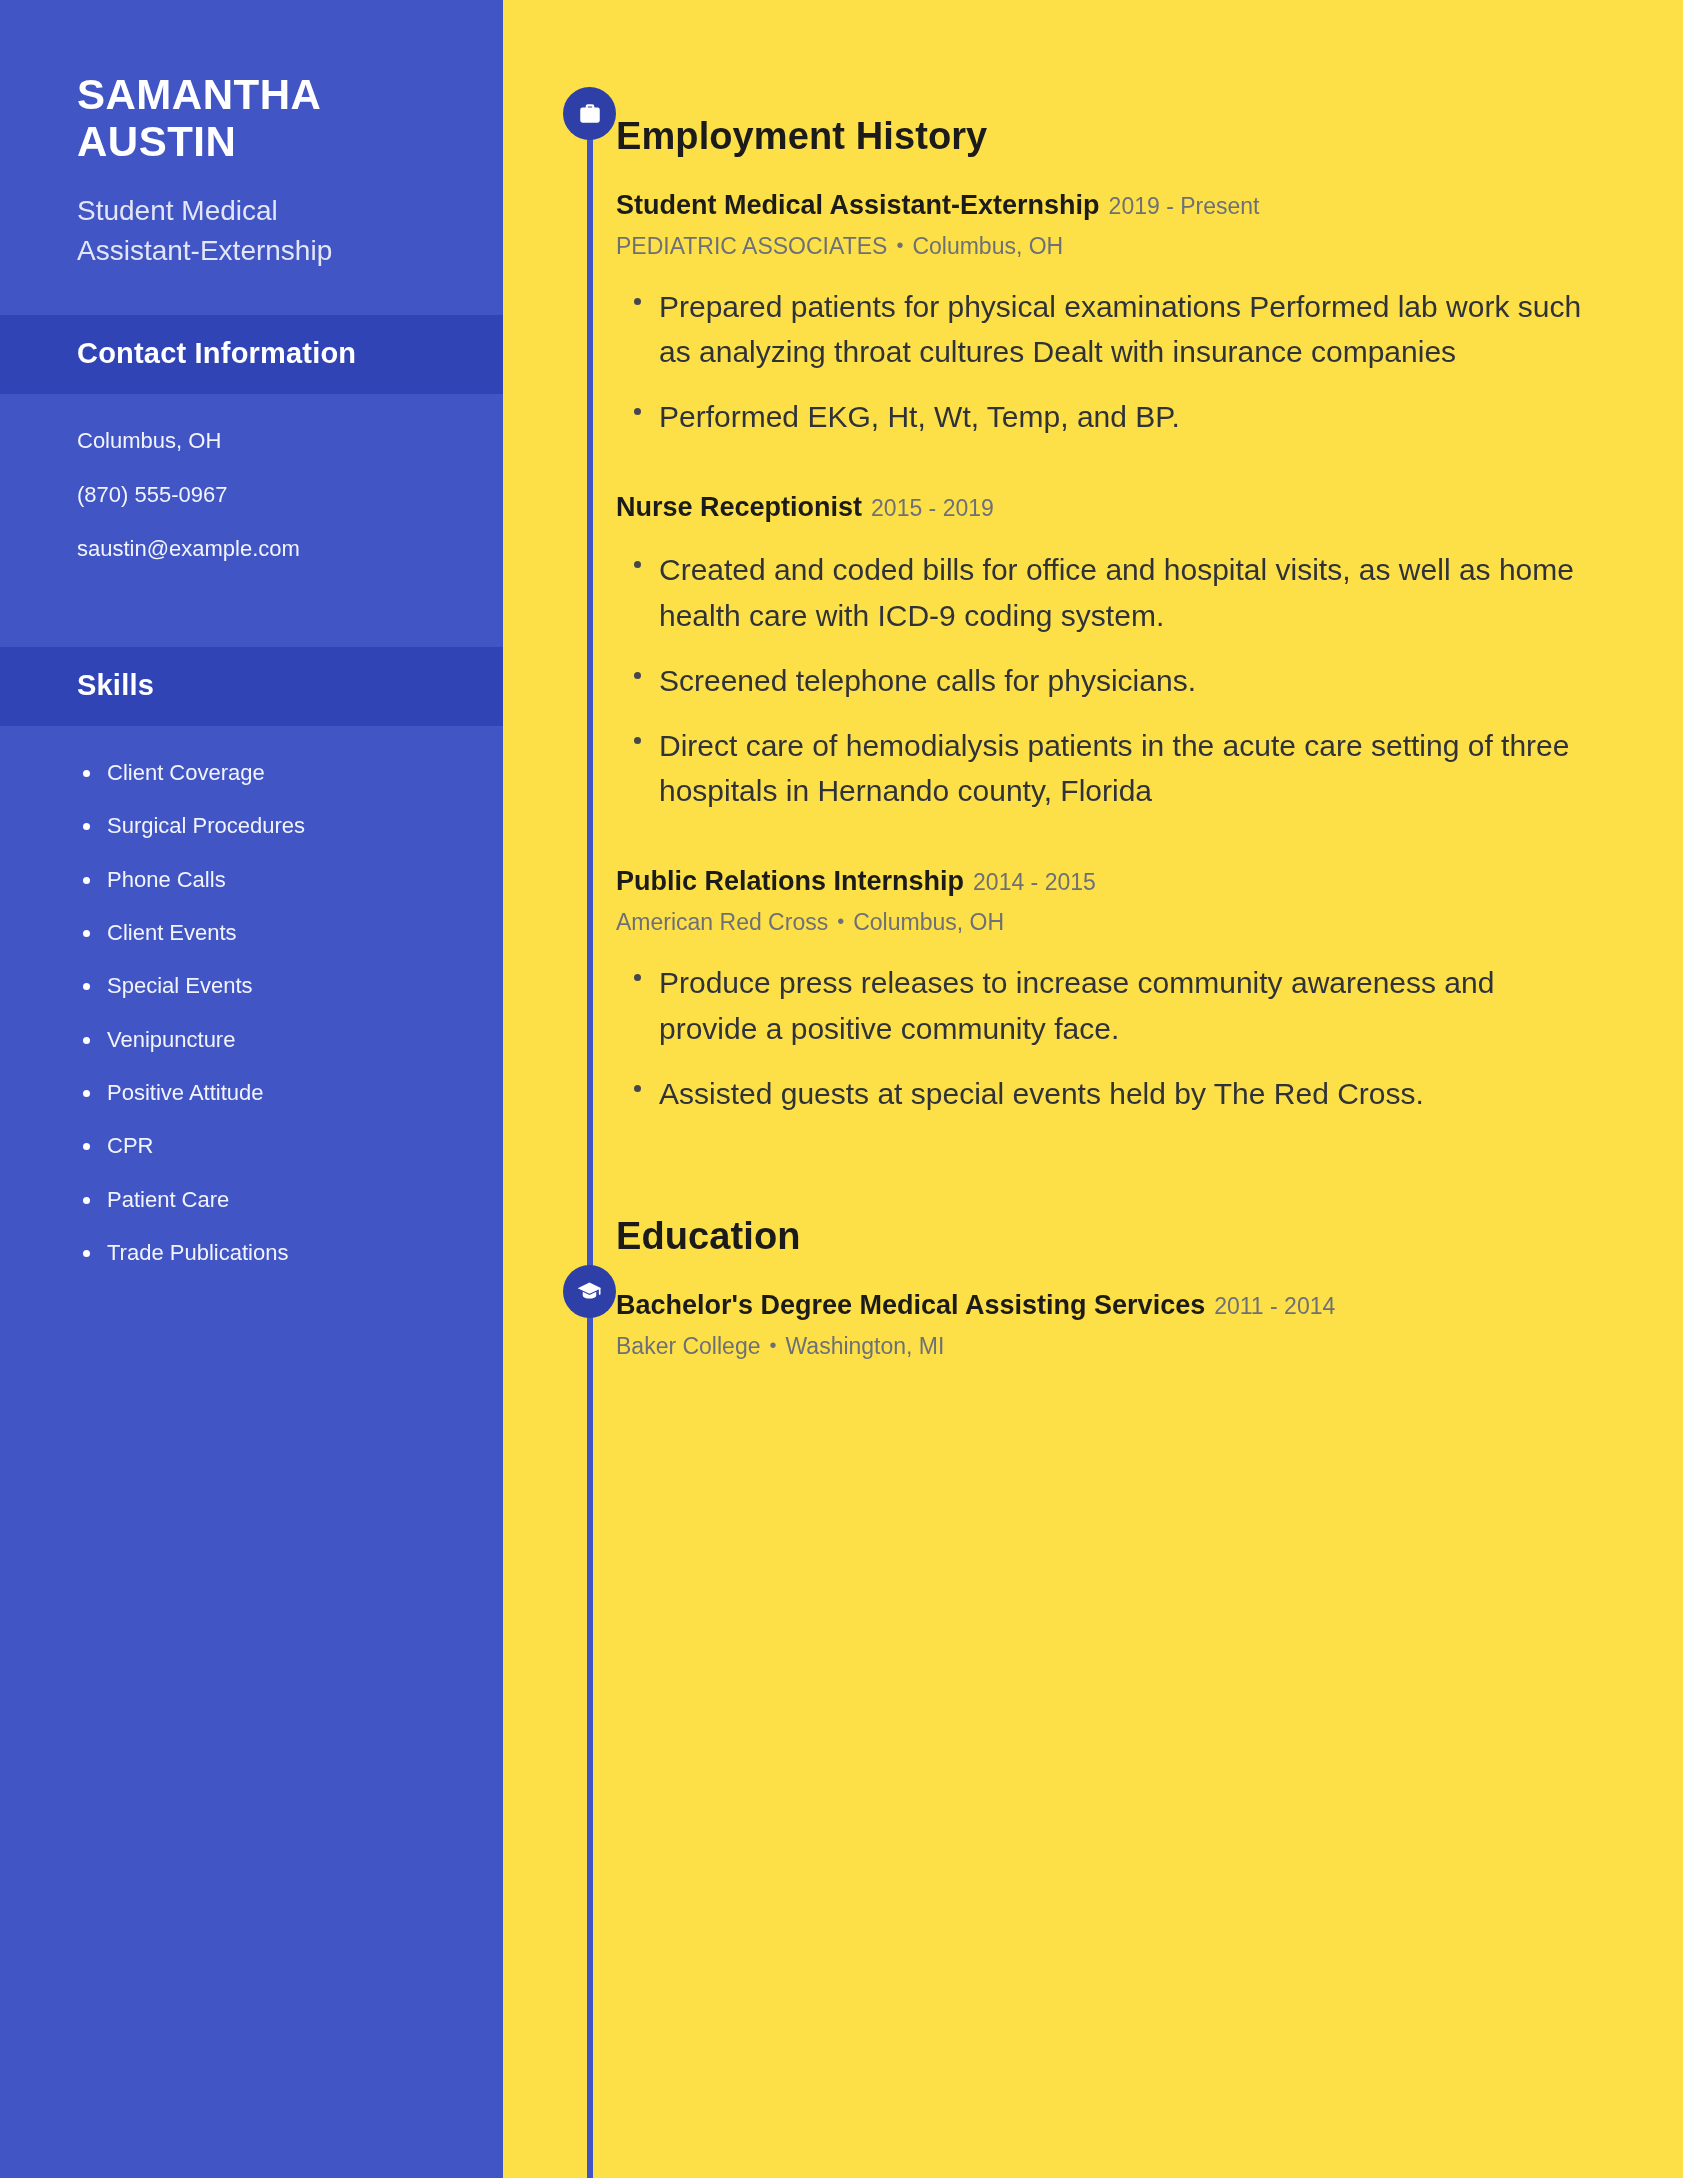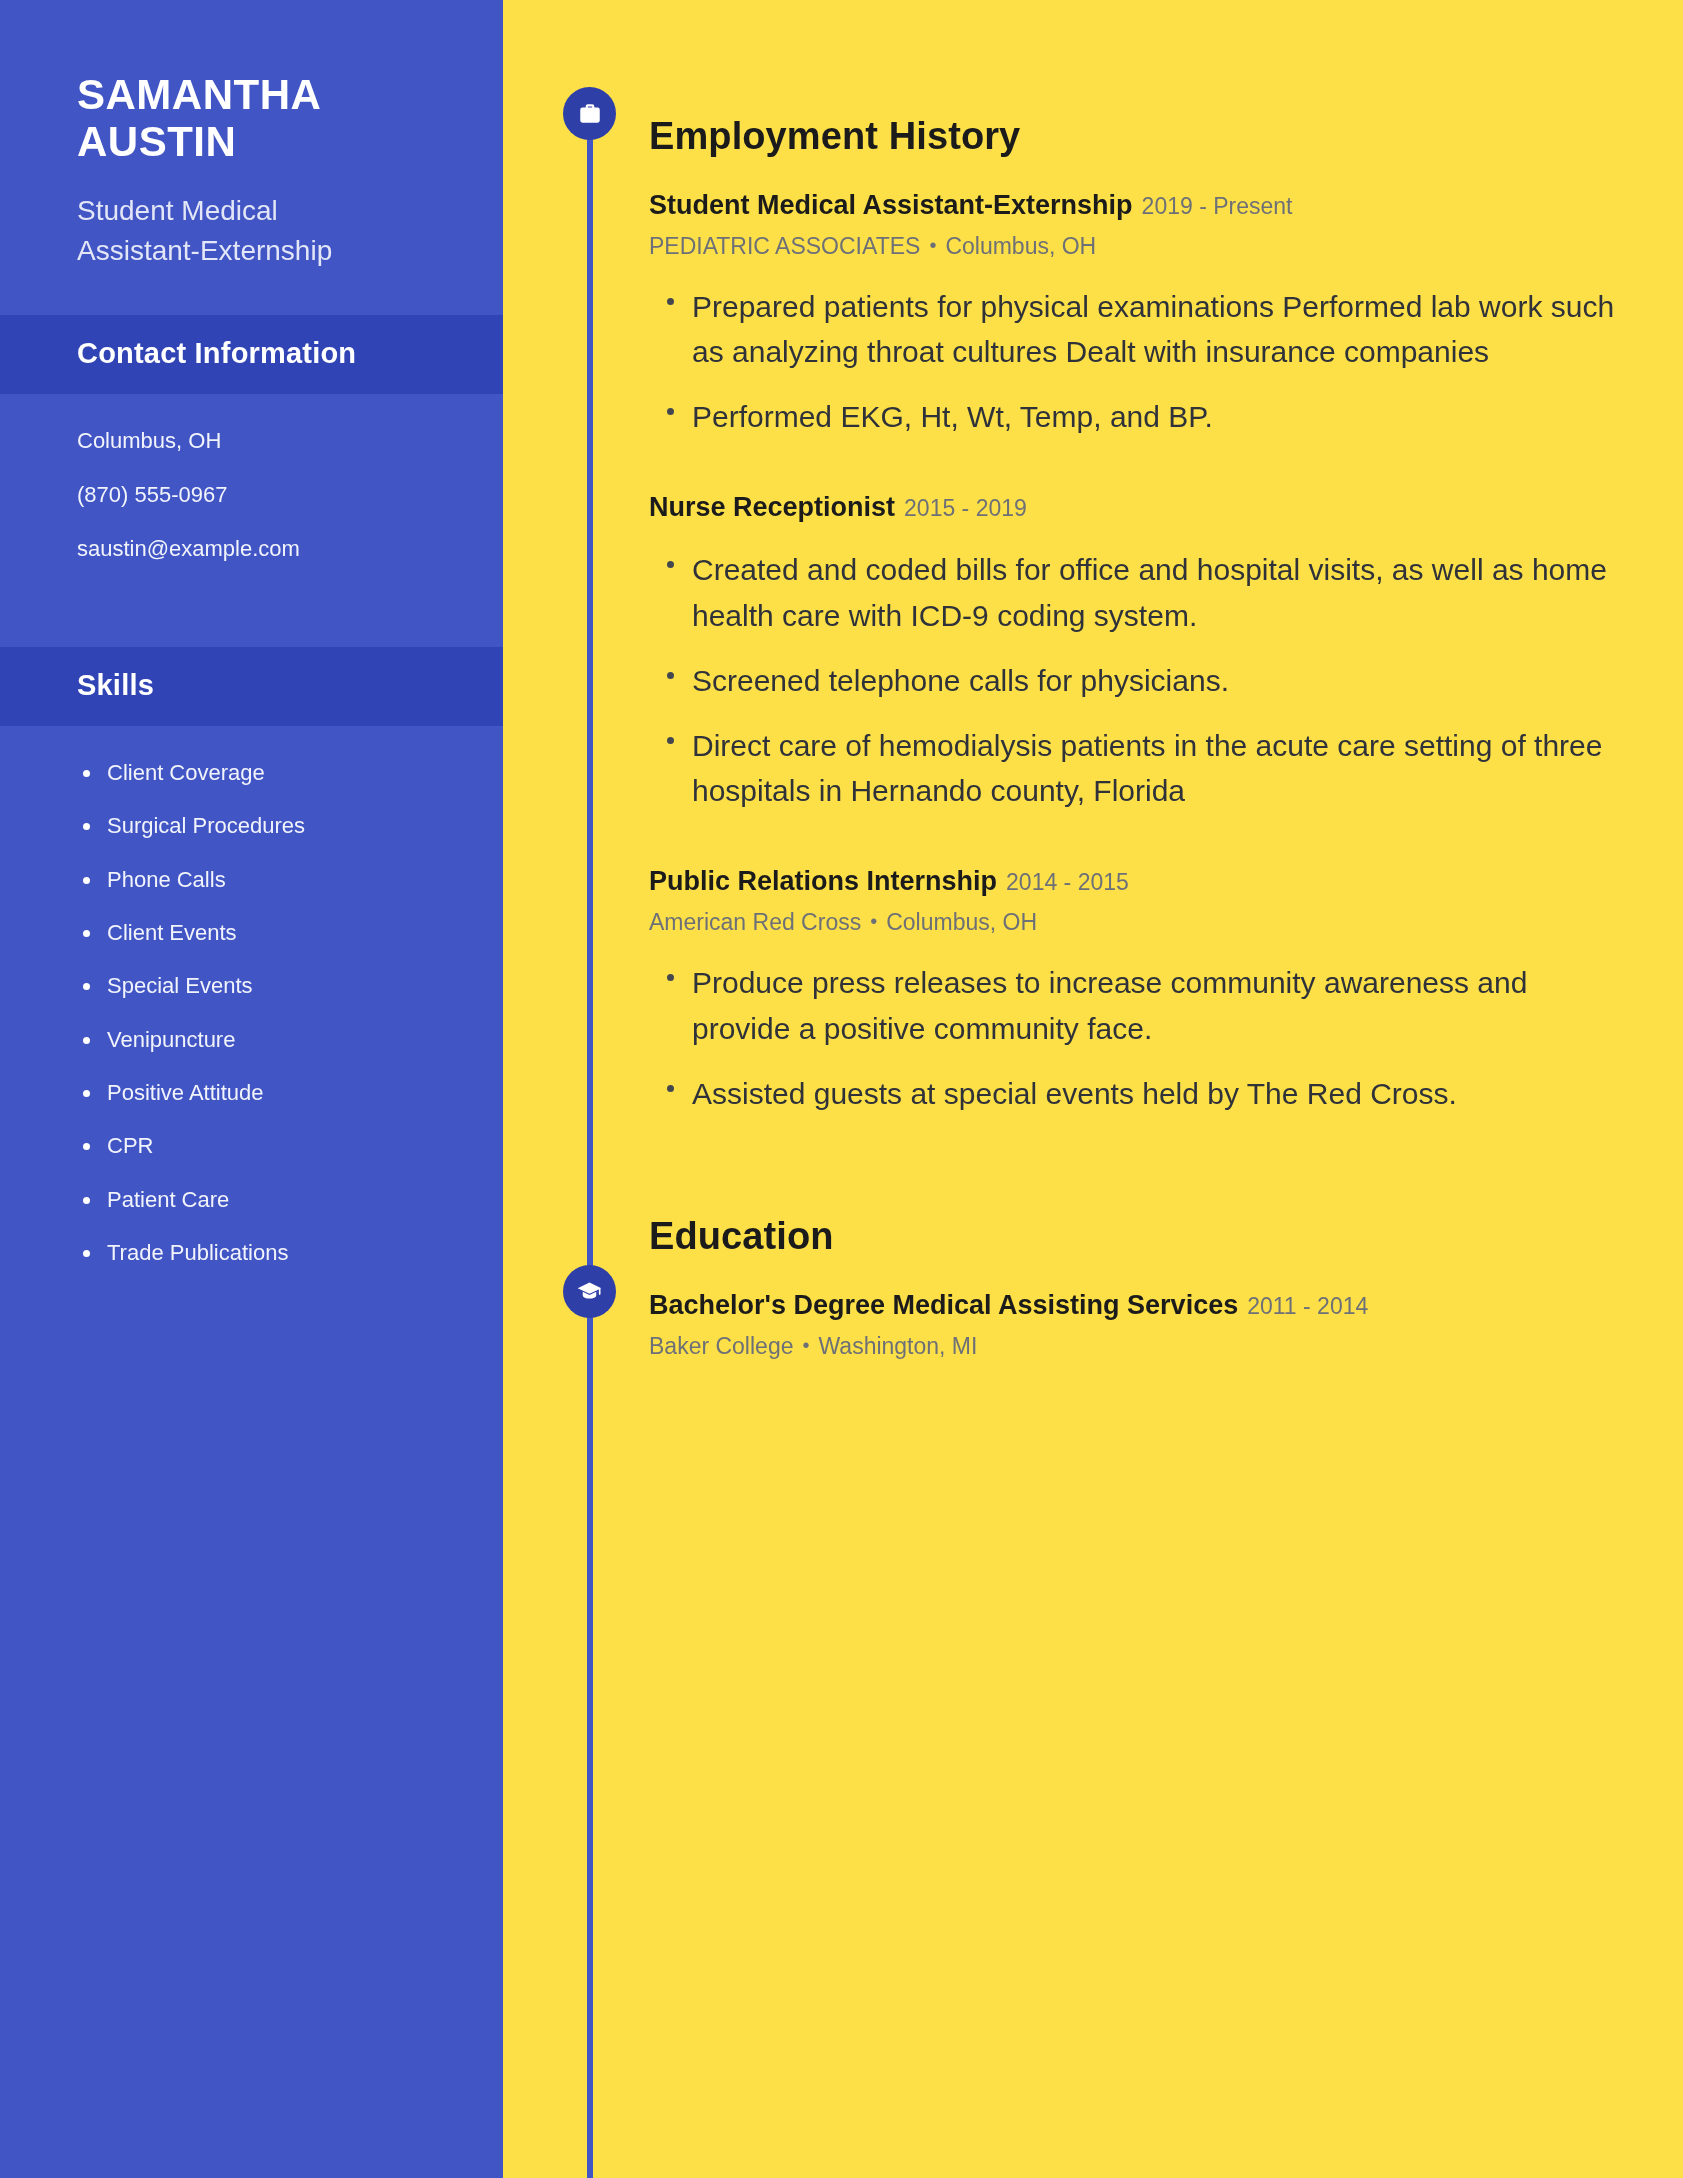--- a/index.html
+++ b/index.html
@@ -126,21 +126,21 @@
     align-items: center;
     justify-content: center;
   }
   .tl-badge.work { top: 87px; }
   .tl-badge.edu  { top: 1265px; }
   .tl-badge svg { display: block; }
 
   
   .main {
     position: absolute;
-    left: 649px;
+    left: 616px;
     top: 0;
     width: 975px;
   }
 
   .section {
     position: relative;
   }
   .section.education { margin-top: 85px; }
 
   .section-heading {

